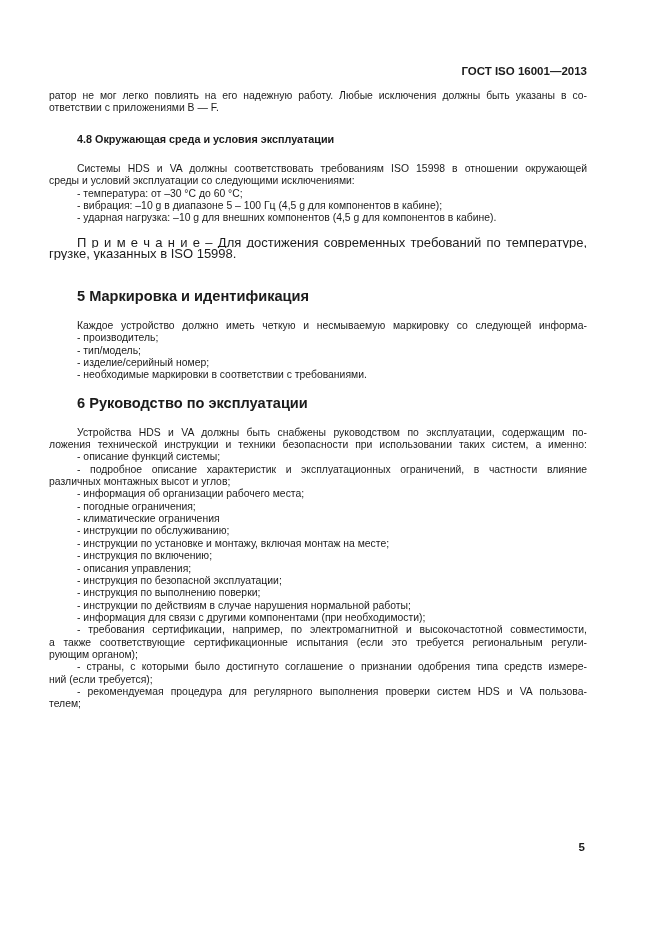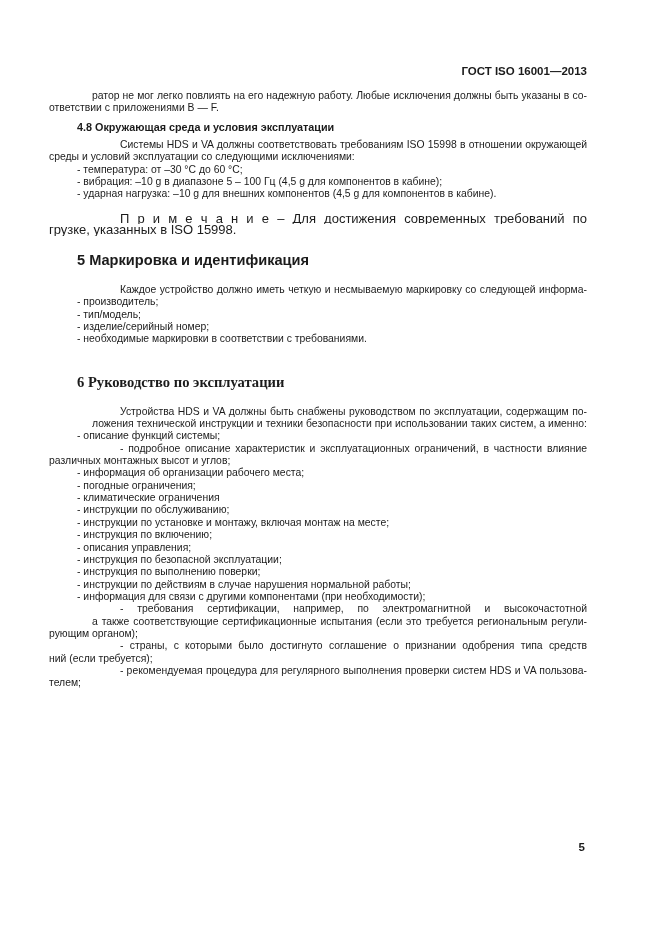--- a/index.html
+++ b/index.html
@@ -23,38 +23,37 @@
   }
   .ln {
     font-size: 10.4px;
     line-height: 12.35px;
     height: 12.35px;
     overflow: hidden;
   }
   .j {
     text-align: justify;
     text-align-last: justify;
-    margin-left: 43px;
   }
   .ind { padding-left: 28px; }
   .h-sub {
     font-weight: bold;
     font-size: 10.8px;
     line-height: 12.4px;
     padding-left: 28px;
-    margin: 6px 0;
+    margin: 18px 0;
   }
   .h-main {
     font-weight: bold;
     font-size: 14.6px;
     line-height: 17px;
     padding-left: 28px;
   }
-  .h-main.h5 { margin: 16px 0 15px 0; }
-  .h-main.h6 { margin: 28px 0 15px 0; font-family: Liberation Serif, serif; }
+  .h-main.h5 { margin: 28px 0 15px 0; }
+  .h-main.h6 { margin: 13px 0 15px 0; }
   .note { margin-top: 12px; }
   .note .ln {
     font-size: 13px;
     line-height: 11.6px;
     height: 11.6px;
   }
   .page-num {
     position: absolute;
     top: 841px;
     right: 76px;

